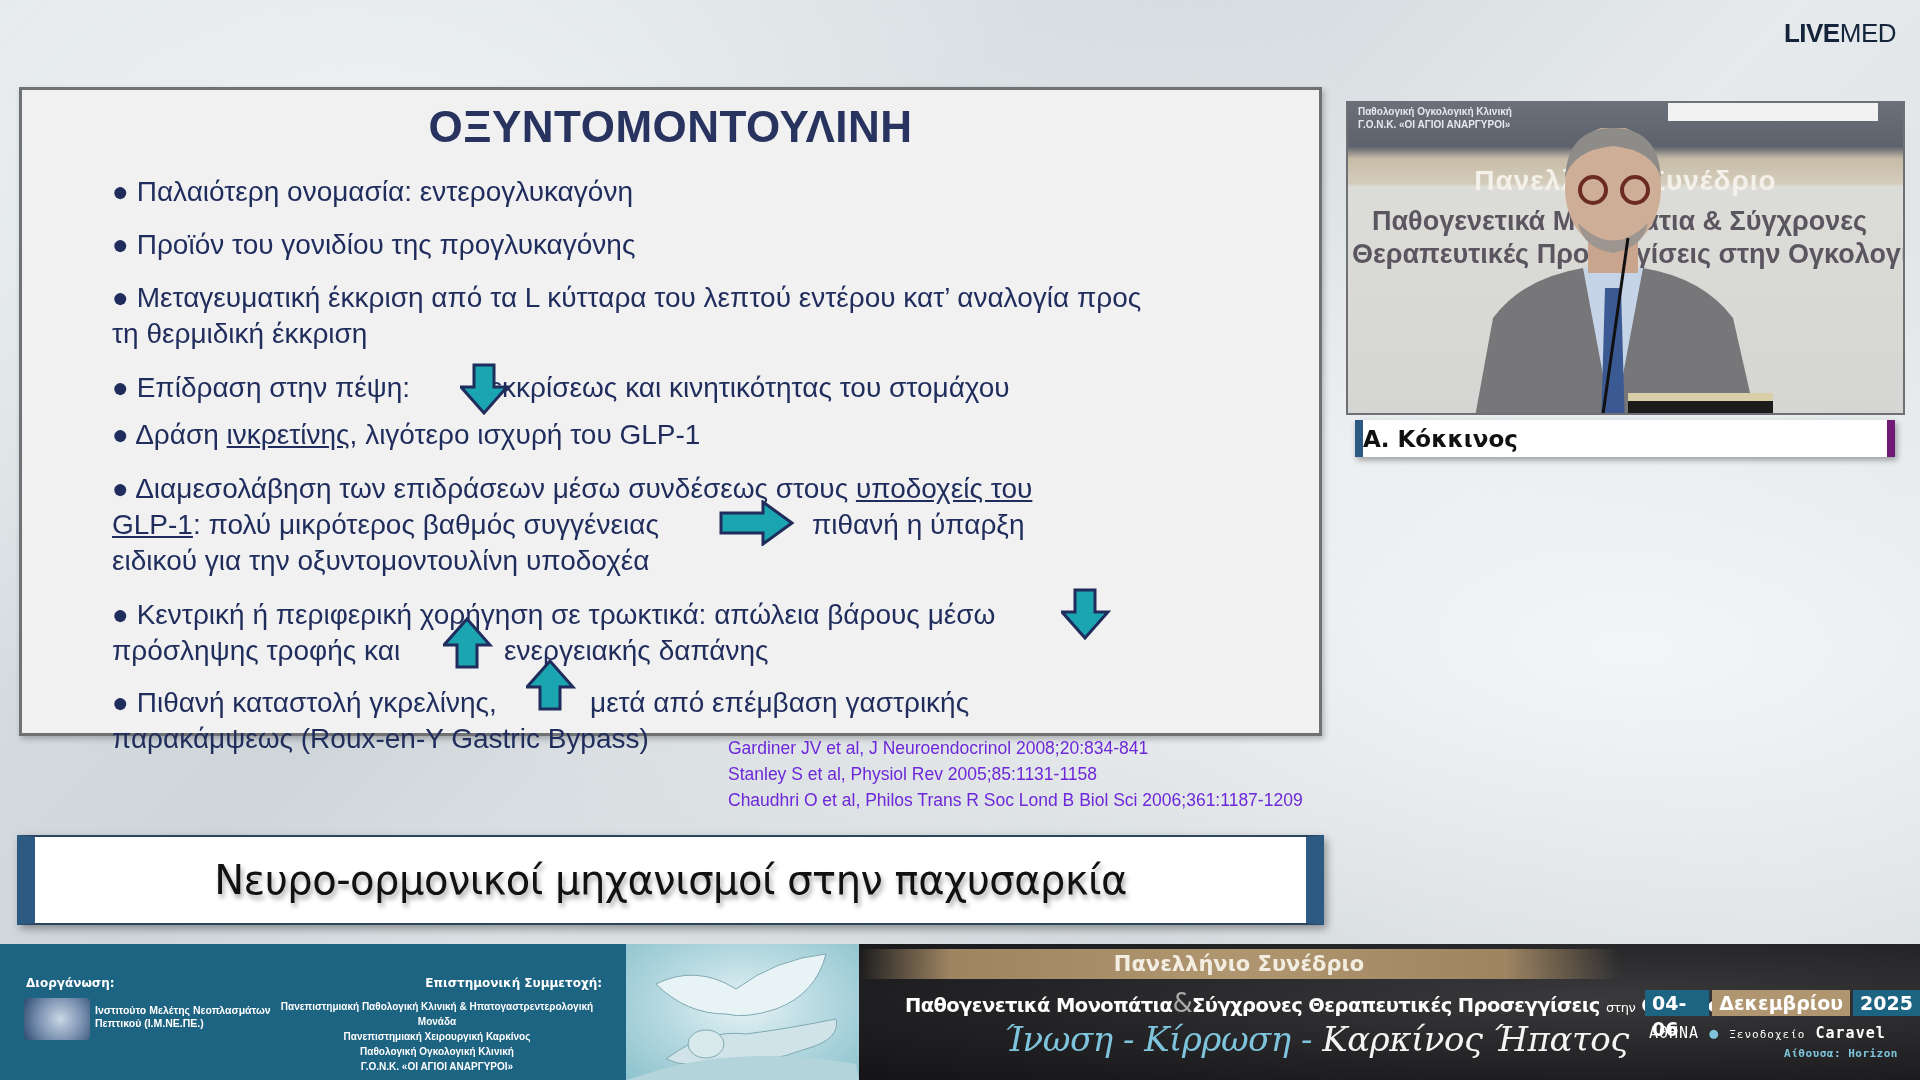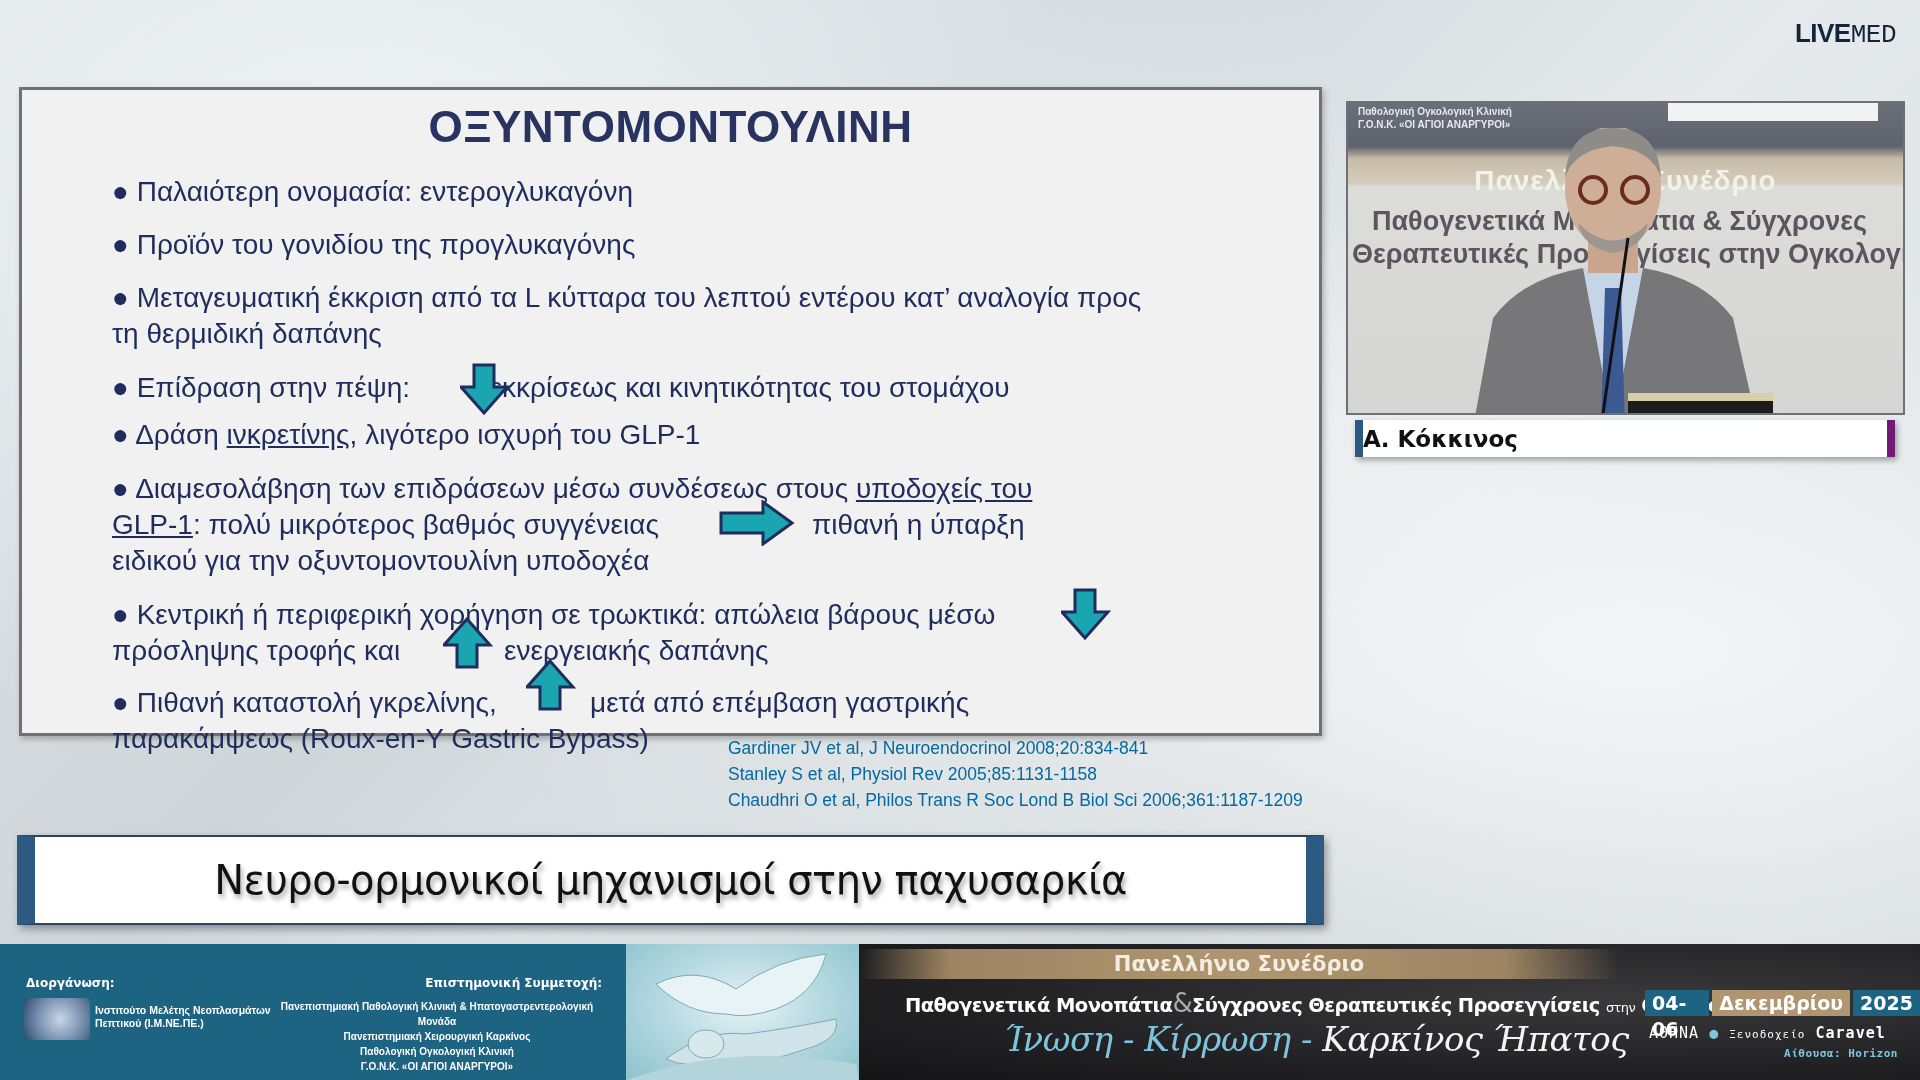--- a/index.html
+++ b/index.html
@@ -13,21 +13,21 @@
         radial-gradient(ellipse at 60% 90%, #c9d0d4 0%, rgba(201,208,212,0) 40%),
         linear-gradient(135deg, #dfe4e7 0%, #cfd6da 35%, #e6eaec 60%, #d3d9dc 100%);
     }
 
     
     .livemed {
       position: absolute; top: 18px; right: 24px;
       font-size: 26px; color: #13243b; letter-spacing: -0.5px;
     }
     .livemed .b { font-weight: 700; }
-    .livemed .r { font-weight: 400; font-family: Liberation Mono, monospace; }
+    .livemed .r { font-weight: 400; }
 
     
     .slide {
       position: absolute; left: 19px; top: 87px; width: 1303px; height: 649px;
       background: #f1f1f2;
       border: 3px solid #6f7173;
       box-shadow: 2px 3px 6px rgba(0,0,0,0.25);
       color: #1f2c5c;
     }
     .slide-title {
@@ -37,21 +37,21 @@
     }
     .bullets { position: absolute; left: 90px; top: 64px; width: 1150px; }
     .bullet {
       position: absolute; left: 0; font-size: 28px; line-height: 36px;
       color: #1f2c5c; white-space: nowrap;
     }
     .bullet .u { text-decoration: underline; }
     .arrow { position: absolute; }
     .refs {
       position: absolute; left: 706px; top: 645px;
-      font-size: 17.5px; line-height: 26px; color: #0369a1;
+      font-size: 17.5px; line-height: 26px; color: #6d28d9;
     }
 
     
     .lower-third {
       position: absolute; left: 17px; top: 835px; width: 1307px; height: 90px;
       background: #ffffff;
       border-left: 18px solid #2d5a82;
       border-right: 18px solid #2d5a82;
       border-top: 2px solid #2d4560;
       border-bottom: 2px solid #2d4560;
@@ -183,21 +183,21 @@
 <div class="livemed">
   <span class="b">LIVE</span><span class="r">MED</span>
 </div>
 
 <div class="slide">
   <div class="slide-title">ΟΞΥΝΤΟΜΟΝΤΟΥΛΙΝΗ</div>
   <div class="bullets">
     <div class="bullet" style="top:20px">● Παλαιότερη ονομασία: εντερογλυκαγόνη</div>
     <div class="bullet" style="top:73px">● Προϊόν του γονιδίου της προγλυκαγόνης</div>
     <div class="bullet" style="top:126px">● Μεταγευματική έκκριση από τα L κύτταρα του λεπτού εντέρου κατ’ αναλογία προς</div>
-    <div class="bullet" style="top:162px">τη θερμιδική δαπάνης</div>
+    <div class="bullet" style="top:162px">τη θερμιδική έκκριση</div>
 
     <div class="bullet" style="top:216px">
       <span>● Επίδραση στην πέψη:</span>
       <span style="display:inline-block;width:64px"></span>
       <span>εκκρίσεως και κινητικότητας του στομάχου</span>
     </div>
     <svg class="arrow" style="left:348px;top:209px" width="50" height="52">
       <polygon points="14,2 34,2 34,24 47,24 24,50 1,24 14,24" fill="#1aa5b0" stroke="#1f2c5c" stroke-width="3"></polygon>
     </svg>
 

